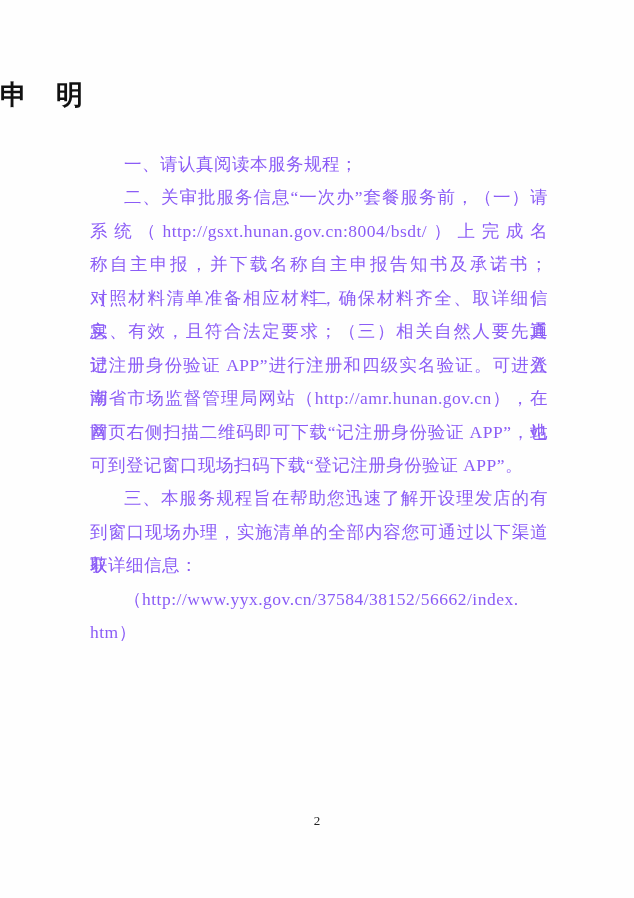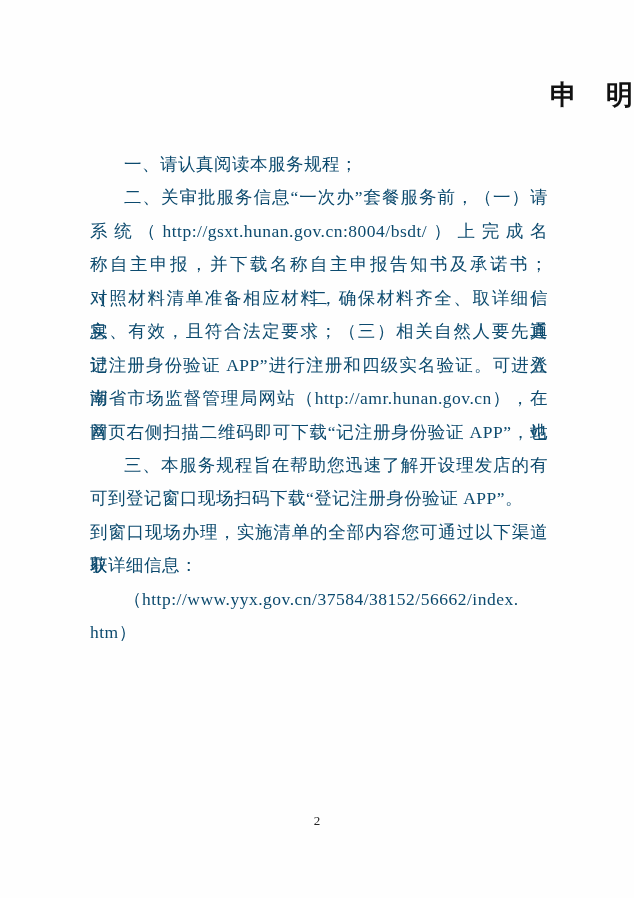--- a/index.html
+++ b/index.html
@@ -13,38 +13,38 @@
     height: 898px;
     margin: 0 auto;
     background: #fefefe;
     color: #1d1d1d;
     font-family: "Liberation Serif", "DejaVu Serif", serif;
     overflow: hidden;
     box-sizing: border-box;
   }
   .doc-title {
     margin-top: 80px;
-    text-align: right;
+    text-align: left;
     font-size: 27px;
     font-weight: bold;
     line-height: 30px;
     letter-spacing: 1px;
     color: #111111;
   }
   .doc-body {
     margin: 38px 86px 0 90px;
   }
   .line {
     font-size: 17.5px;
     line-height: 33.45px;
     height: 33.45px;
     white-space: normal;
     text-align: left;
     letter-spacing: 0.5px;
-    color: #0c4a6e;
+    color: #8b5cf6;
   }
   .line.fill {
     text-align: justify;
     text-align-last: justify;
   }
   .line.indent {
     text-indent: 34px;
   }
   .page-number {
     position: absolute;
@@ -65,22 +65,22 @@
   <div class="doc-body">
       <div class="line indent">一、请认真阅读本服务规程；</div>
       <div class="line fill indent">二、关审批服务信息“一次办”套餐服务前，（一）请</div>
       <div class="line fill">系统（http://gsxt.hunan.gov.cn:8004/bsdt/）上完成名</div>
       <div class="line fill">称自主申报，并下载名称自主申报告知书及承诺书；（二）</div>
       <div class="line fill">对照材料清单准备相应材料，确保材料齐全、取详细信息、真</div>
       <div class="line fill">实、有效，且符合法定要求；（三）相关自然人要先通过“登</div>
       <div class="line fill">记注册身份验证 APP”进行注册和四级实名验证。可进入湖</div>
       <div class="line fill">南省市场监督管理局网站（http://amr.hunan.gov.cn），在网站</div>
       <div class="line fill">首页右侧扫描二维码即可下载“记注册身份验证 APP”，也</div>
+      <div class="line">可到登记窗口现场扫码下载“登记注册身份验证 APP”。</div>
       <div class="line fill indent">三、本服务规程旨在帮助您迅速了解开设理发店的有</div>
-      <div class="line">可到登记窗口现场扫码下载“登记注册身份验证 APP”。</div>
       <div class="line fill">到窗口现场办理，实施清单的全部内容您可通过以下渠道获</div>
       <div class="line">取详细信息：</div>
       <div class="line indent">（http://www.yyx.gov.cn/37584/38152/56662/index.</div>
       <div class="line">htm）</div>
     </div>
 
   <div class="page-number">2</div>
 </div>
 
 </body></html>

